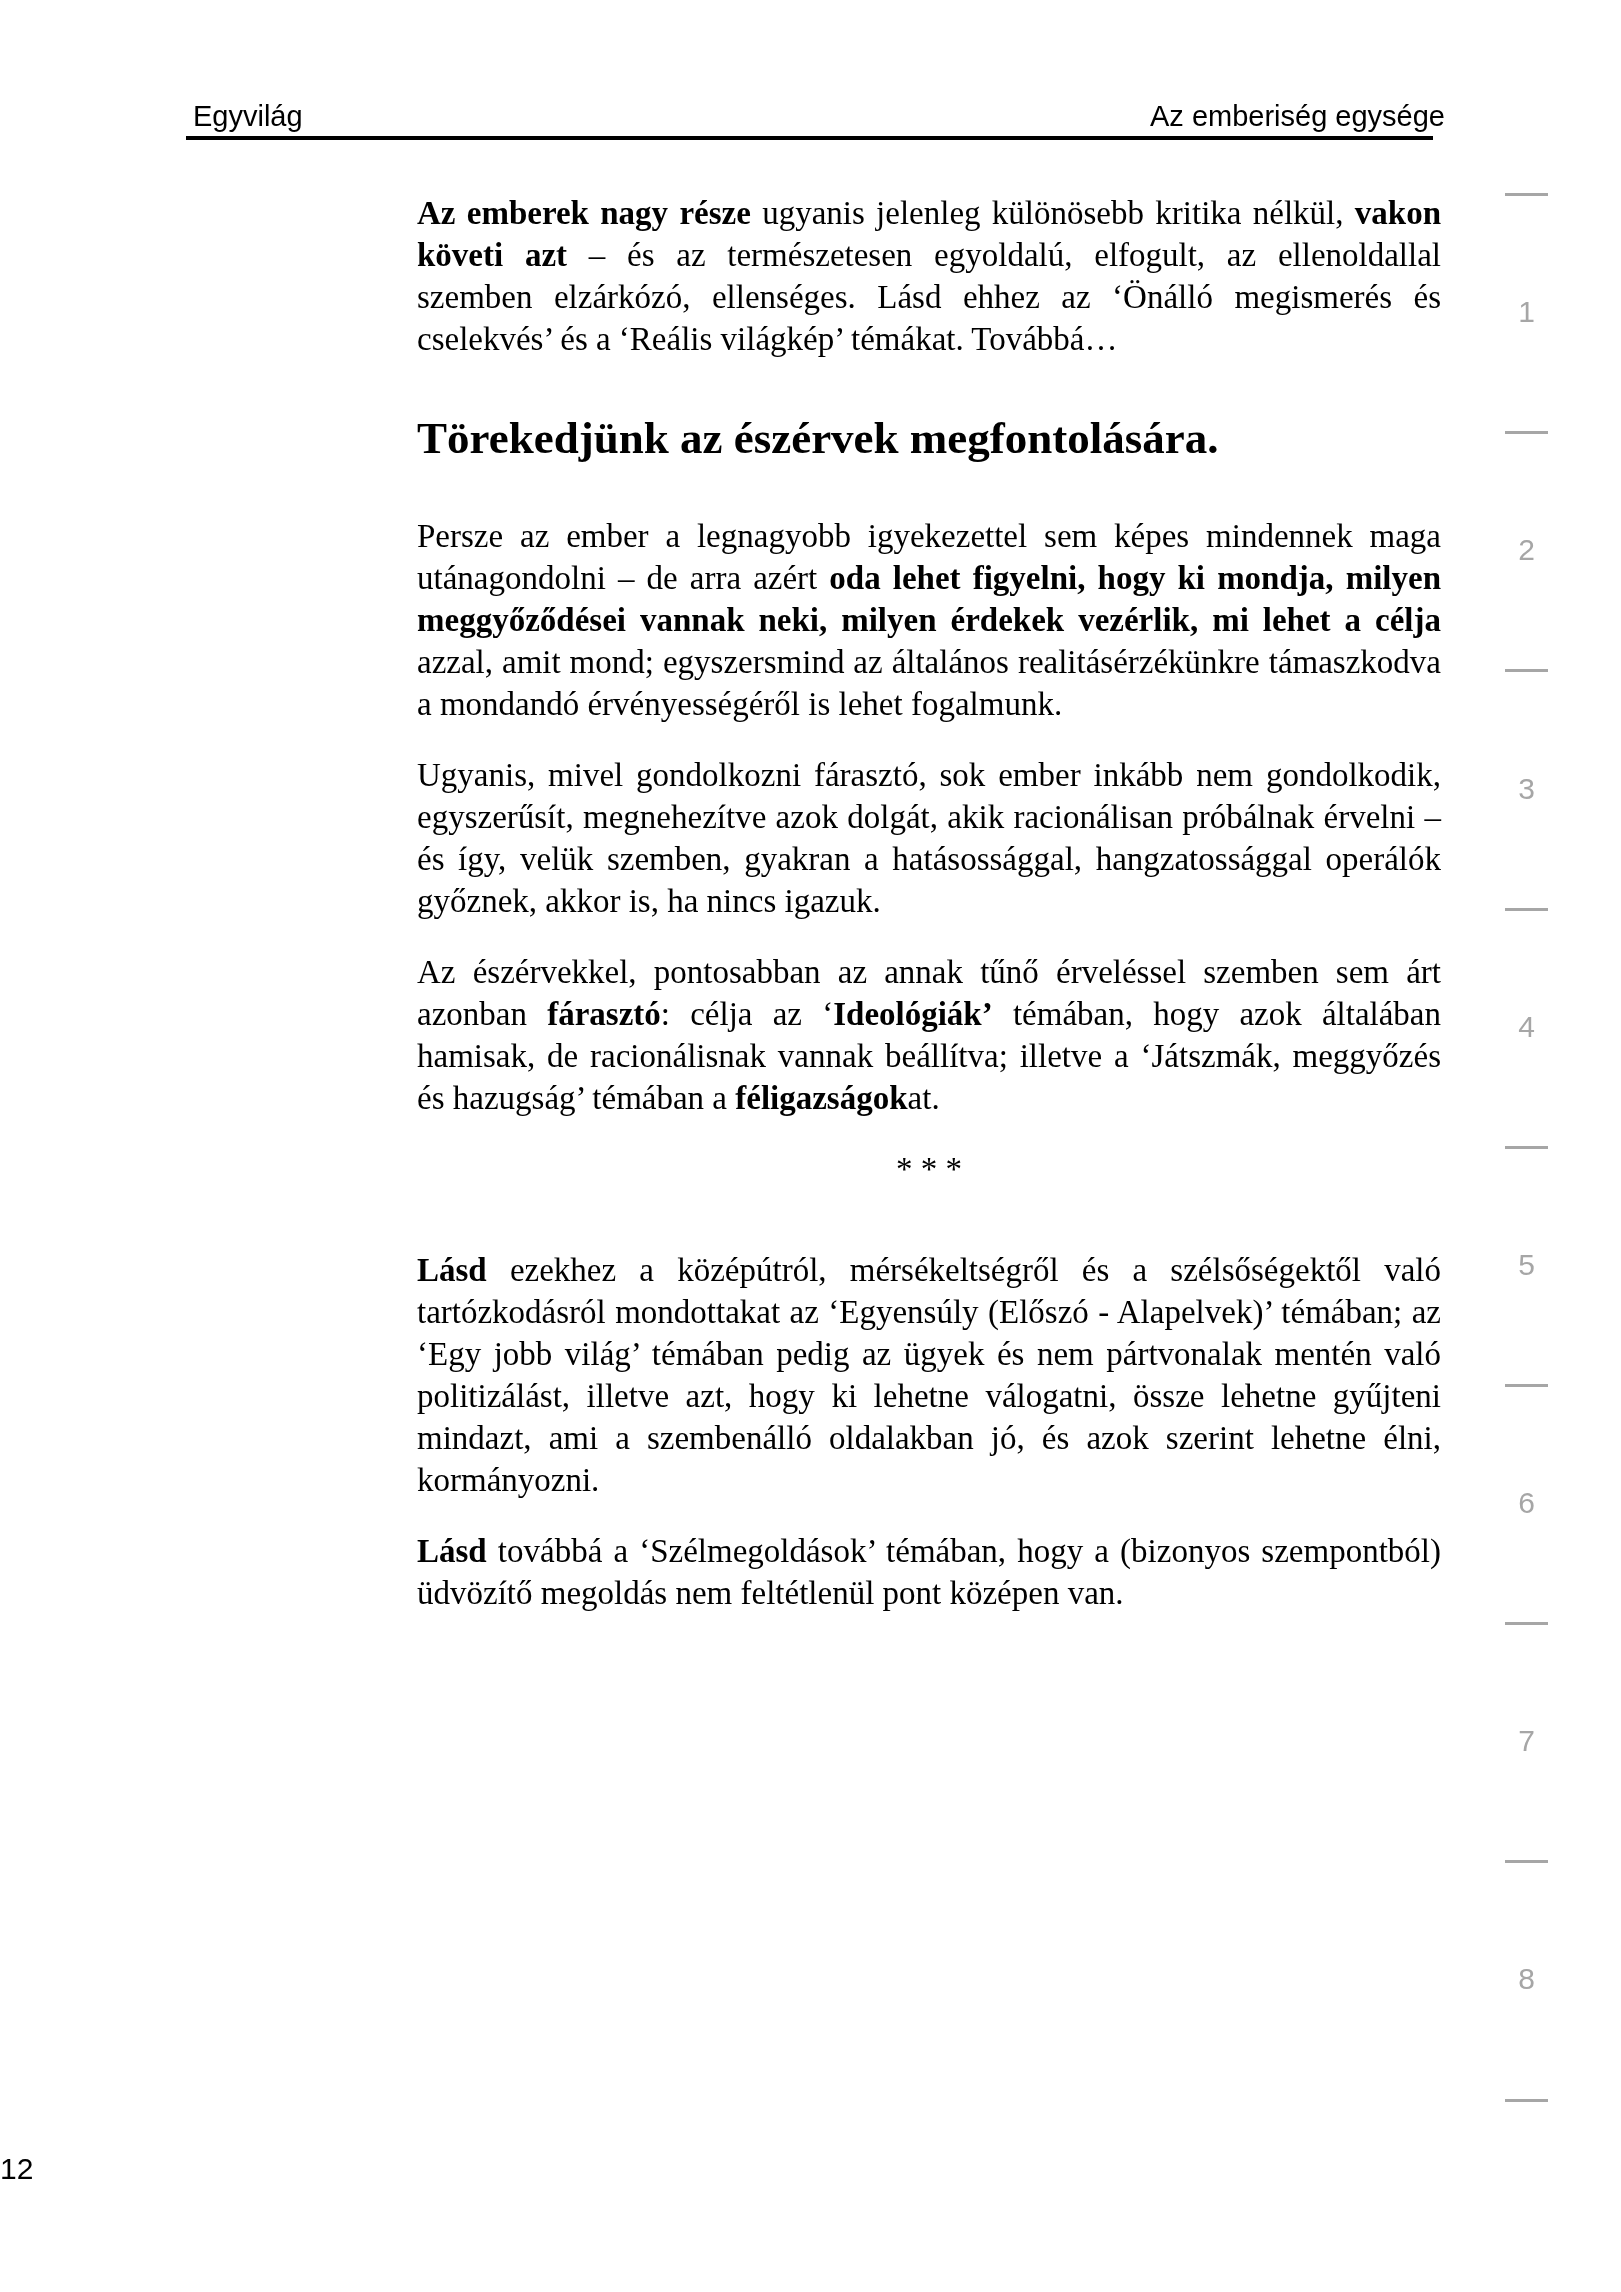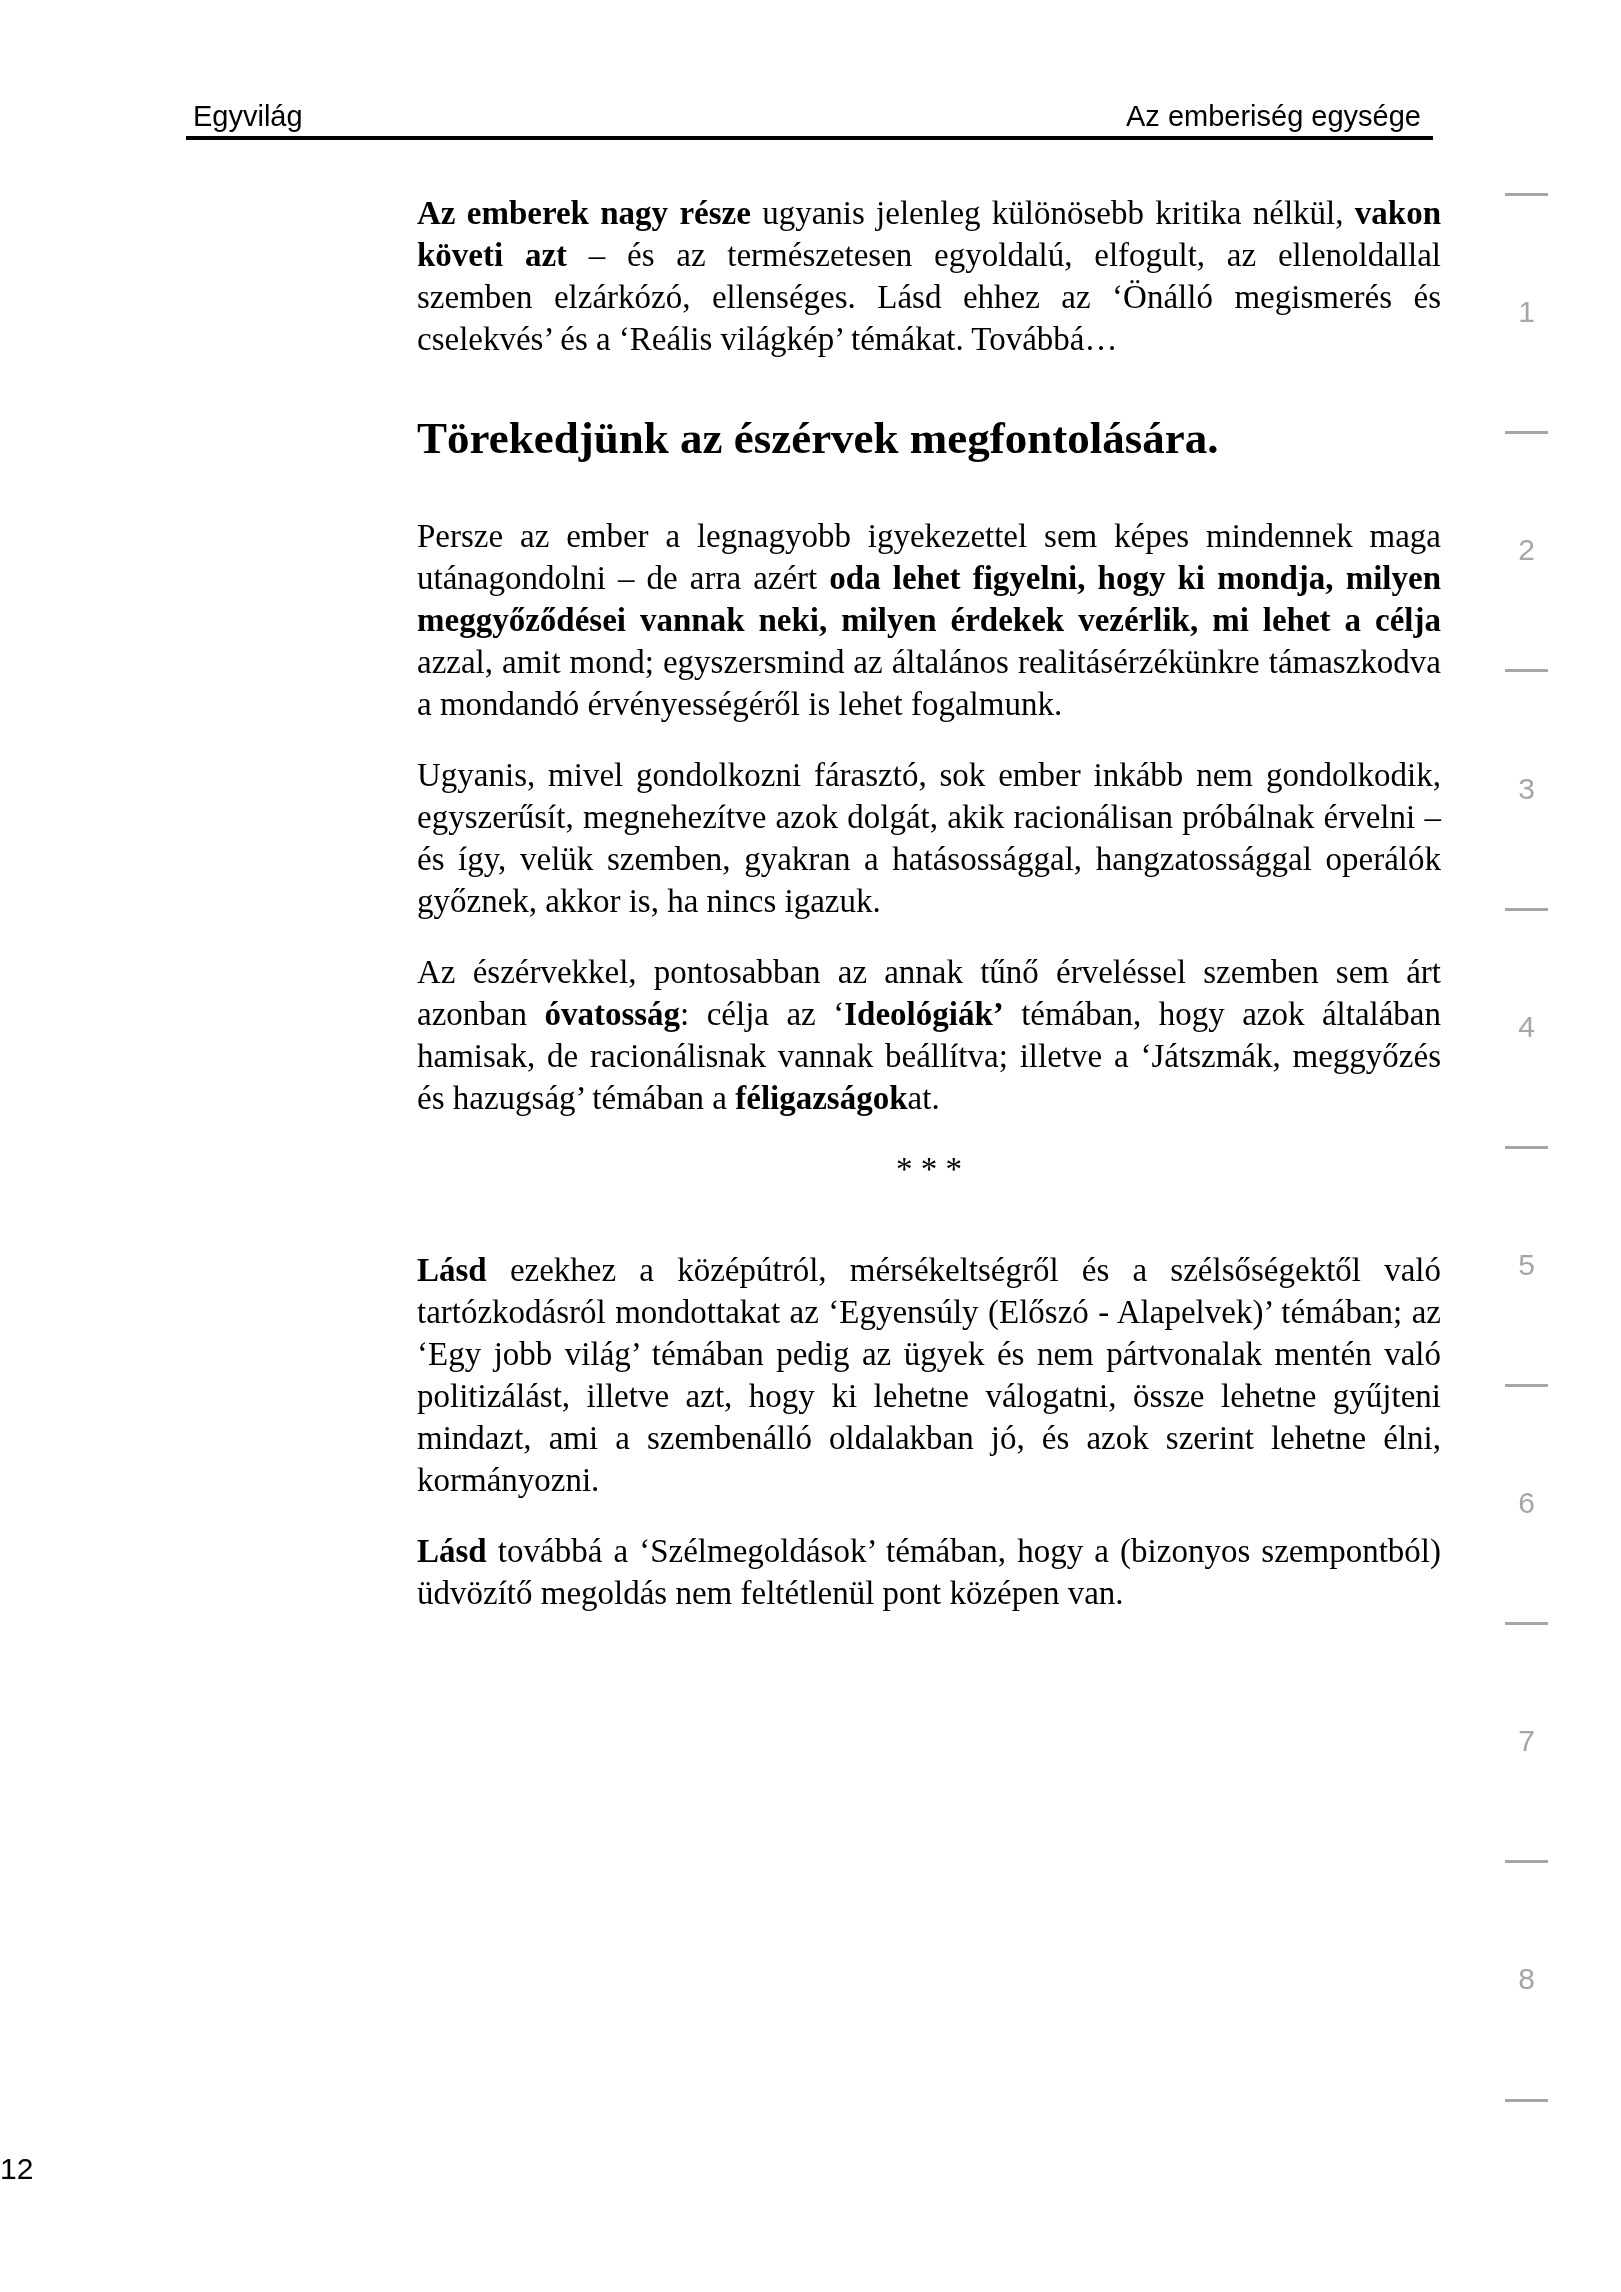--- a/index.html
+++ b/index.html
@@ -12,21 +12,21 @@
   }
   .page { position: absolute; inset: 0; overflow: hidden; color: var(--text, #000); border-radius: 12px; }
 
   
   .running-header {
     position: absolute; top: 102px;
     font-family: "Liberation Sans", sans-serif;
     font-size: 29px; line-height: 1; white-space: nowrap;
   }
   .header-left  { left: 193px; }
-  .header-right { right: 200px; }
+  .header-right { right: 176px; }
   .header-rule {
     position: absolute; left: 186px; top: 136px;
     width: 1247px; height: 3.9px; background: var(--rule, #000);
   }
 
   
   .content {
     position: absolute; left: 417px; top: 176px; width: 1024px;
     font-size: 33px; line-height: 42px;
     text-align: justify; text-justify: inter-word;
@@ -67,21 +67,21 @@
 
   <div class="running-header header-right">Az emberiség egysége</div>
 
   <div class="header-rule"></div>
 
   <div class="content">
       <p><span class="b">Az emberek nagy része</span><span> ugyanis jelenleg különösebb kritika nélkül, </span><span class="b">vakon követi azt</span><span> – és az természetesen egyoldalú, elfogult, az ellenoldallal szemben elzárkózó, ellenséges. Lásd ehhez az ‘Önálló megismerés és cselekvés’ és a ‘Reális világkép’ témákat. Továbbá…</span></p>
       <h1>Törekedjünk az észérvek megfontolására.</h1>
       <p><span>Persze az ember a legnagyobb igyekezettel sem képes mindennek maga utánagondolni – de arra azért </span><span class="b">oda lehet figyelni, hogy ki mondja, milyen meggyőződései vannak neki, milyen érdekek vezérlik, mi lehet a célja</span><span> azzal, amit mond; egyszersmind az általános realitásérzékünkre támaszkodva a mondandó érvényességéről is lehet fogalmunk.</span></p>
       <p><span>Ugyanis, mivel gondolkozni fárasztó, sok ember inkább nem gondolkodik, egyszerűsít, megnehezítve azok dolgát, akik racionálisan próbálnak érvelni – és így, velük szemben, gyakran a hatásossággal, hangzatossággal operálók győznek, akkor is, ha nincs igazuk.</span></p>
-      <p><span>Az észérvekkel, pontosabban az annak tűnő érveléssel szemben sem árt azonban </span><span class="b">óvatosság</span><span>: célja az ‘</span><span class="b">Ideológiák’</span><span> témában, hogy azok általában hamisak, de racionálisnak vannak beállítva; illetve a ‘Játszmák, meggyőzés és hazugság’ témában a </span><span class="b">féligazságok</span><span>at.</span></p>
+      <p><span>Az észérvekkel, pontosabban az annak tűnő érveléssel szemben sem árt azonban </span><span class="b">fárasztó</span><span>: célja az ‘</span><span class="b">Ideológiák’</span><span> témában, hogy azok általában hamisak, de racionálisnak vannak beállítva; illetve a ‘Játszmák, meggyőzés és hazugság’ témában a </span><span class="b">féligazságok</span><span>at.</span></p>
       <div class="separator">* * *</div>
       <p><span class="b">Lásd</span><span> ezekhez a középútról, mérsékeltségről és a szélsőségektől való tartózkodásról mondottakat az ‘Egyensúly (Előszó - Alapelvek)’ témában; az ‘Egy jobb világ’ témában pedig az ügyek és nem pártvonalak mentén való politizálást, illetve azt, hogy ki lehetne válogatni, össze lehetne gyűjteni mindazt, ami a szembenálló oldalakban jó, és azok szerint lehetne élni, kormányozni.</span></p>
       <p><span class="b">Lásd</span><span> továbbá a ‘Szélmegoldások’ témában, hogy a (bizonyos szempontból) üdvözítő megoldás nem feltétlenül pont középen van.</span></p>
     </div>
 
   <div class="margin-strip">
       <div class="tick" style="top: 193px;"></div>
       <div class="mnum" style="top: 312px;">1</div>
       <div class="tick" style="top: 431px;"></div>
       <div class="mnum" style="top: 550px;">2</div>

